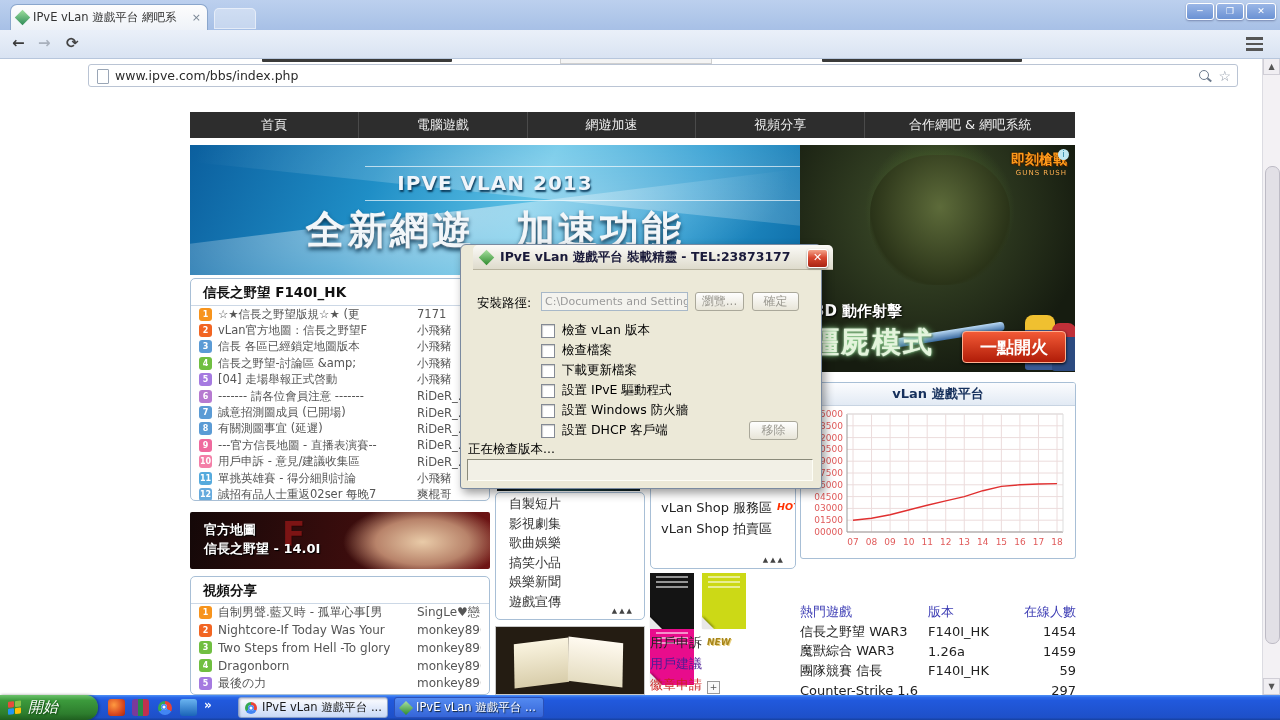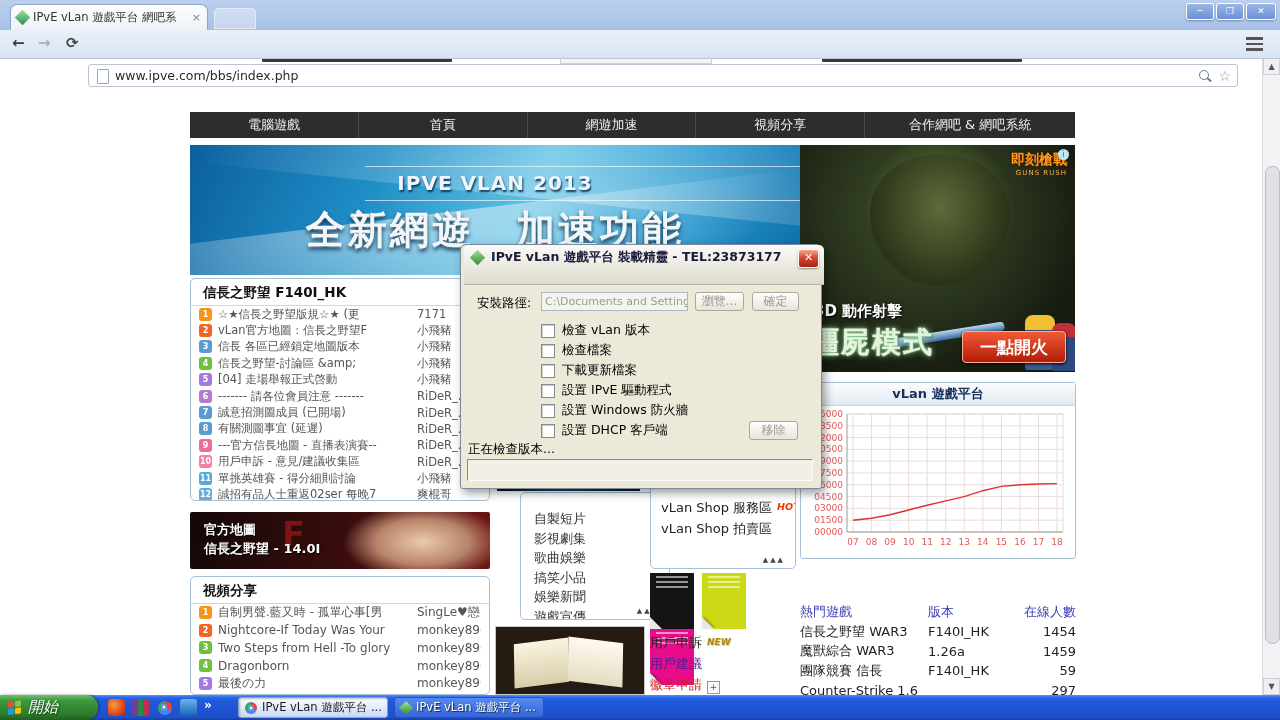--- a/index.html
+++ b/index.html
@@ -95,21 +95,21 @@
 
   .chart-h{height:22px;background:linear-gradient(#fbfcfe,#e2eaf4);border-bottom:1px solid #c8d4e2;font-weight:bold;font-size:13px;color:#16305c;text-align:center;line-height:22px;}
   .gt-head{display:flex;font-size:13px;color:#3c3cb4;height:21px;align-items:center;}
   .gt-row{display:flex;font-size:13px;color:#222;height:19.5px;align-items:center;}
   .gt-c1{flex:1;white-space:nowrap;overflow:hidden;}
   .gt-c2{width:92px;flex:none;white-space:nowrap;}
   .gt-c3{width:56px;flex:none;text-align:right;}
 
   
   .dialog{left:460px;top:244px;width:360px;height:243px;background:#ece9d8;border:1px solid #7a8aa0;border-radius:6px 6px 3px 3px;box-shadow:3px 4px 10px rgba(0,0,0,.4);z-index:50;}
-  .dlg-title{left:3px;top:0;width:100%;height:40px;background:linear-gradient(#fbfaf7,#dedbcc);border-bottom:1px solid #b8b4a0;border-radius:5px 5px 0 0;box-sizing:border-box;}
+  .dlg-title{left:12px;top:0;width:100%;height:25px;background:linear-gradient(#fbfaf7,#dedbcc);border-bottom:1px solid #b8b4a0;border-radius:5px 5px 0 0;box-sizing:border-box;}
   .dlg-ico{left:8px;top:7px;width:11px;height:11px;background:linear-gradient(135deg,#a8e0a0,#2e8b2e);transform:rotate(45deg);}
   .dlg-text{left:27px;top:4px;font-size:12.5px;font-weight:bold;color:#1a1a3a;white-space:nowrap;}
   .dlg-close{right:5px;top:4px;width:19px;height:17px;background:linear-gradient(#f4a58c,#d84830 45%,#a82414);border:1px solid #fff;border-radius:3px;color:#fff;font-size:11px;font-weight:bold;text-align:center;line-height:16px;box-shadow:0 1px 2px rgba(0,0,0,.4);cursor:pointer;}
   .dlg-label{font-size:12.5px;color:#000;}
   .dlg-input{left:80px;top:47px;width:147px;height:19px;background:#f4f3ee;border:1px solid #a8b8c8;box-sizing:border-box;font-size:11px;color:#9a9a9a;line-height:17px;padding:0 3px;white-space:nowrap;overflow:hidden;}
   .xpbtn{height:19px;background:linear-gradient(#fefefe,#e8e5d8);border:1px solid #aaa89a;border-radius:3px;box-sizing:border-box;font-size:12px;color:#9a9890;text-align:center;line-height:17px;cursor:default;}
   .chk{display:flex;align-items:center;gap:7px;position:absolute;left:80px;}
   .chkbox{width:12px;height:12px;background:#fff;border:1px solid #848a94;box-shadow:inset 1px 1px 1px #ccc;flex:none;}
   .chklab{font-size:12.5px;color:#000;white-space:nowrap;}
   .progress{left:6px;top:214px;width:346px;height:22px;border:1px solid;border-color:#8a8a7a #fdfdf6 #fdfdf6 #8a8a7a;background:#f2f0e6;box-sizing:border-box;}
@@ -169,22 +169,22 @@
     <div class="abs sb-btn" style="top:620px;">▼</div>
   </div>
 
   <div class="abs cutbar" style="left:262px;top:57px;width:190px;height:5px;"></div>
   <div class="abs" style="left:560px;top:55px;width:150px;height:7px;background:#f4f4f4;border:1px solid #cfcfcf;"></div>
   <div class="abs cutbar" style="left:822px;top:57px;width:200px;height:5px;"></div>
 
 
   <div class="abs mainnav">
 
-  <div>電腦遊戲</div>
-      <div>首頁</div>
+  <div>首頁</div>
+      <div>電腦遊戲</div>
       <div>網遊加速</div>
       <div>視頻分享</div>
       <div>合作網吧 &amp; 網吧系統</div>
     </div>
 
   <div class="abs hero">
     <div class="abs hero-line" style="left:175px;top:21px;width:445px;"></div>
     <div class="abs hero-t1">IPVE VLAN 2013</div>
     <div class="abs hero-line" style="left:175px;top:55px;width:445px;"></div>
     <div class="abs hero-t2">全新網遊　加速功能</div>
@@ -325,21 +325,21 @@
 
         <div class="vrow">
           <span class="numico" style="background: rgb(182, 122, 208);">6</span>
           <span class="rtitle">Mighty Wind</span>
           <span class="rauthor">monkey890</span>
         </div>
       </div>
   </div>
 
   <div class="abs midimg"></div>
-  <div class="abs panel" style="left:520px;top:492px;width:150px;height:128px;padding-top:16px;">
+  <div class="abs panel" style="left:495px;top:492px;width:150px;height:128px;padding-top:1px;">
     <div>
 
     <div class="mlink">自製短片</div>
         <div class="mlink">影視劇集</div>
         <div class="mlink">歌曲娛樂</div>
         <div class="mlink">搞笑小品</div>
         <div class="mlink">娛樂新聞</div>
         <div class="mlink">遊戲宣傳</div>
       </div>
     <div class="arrows">▲▲▲</div>

